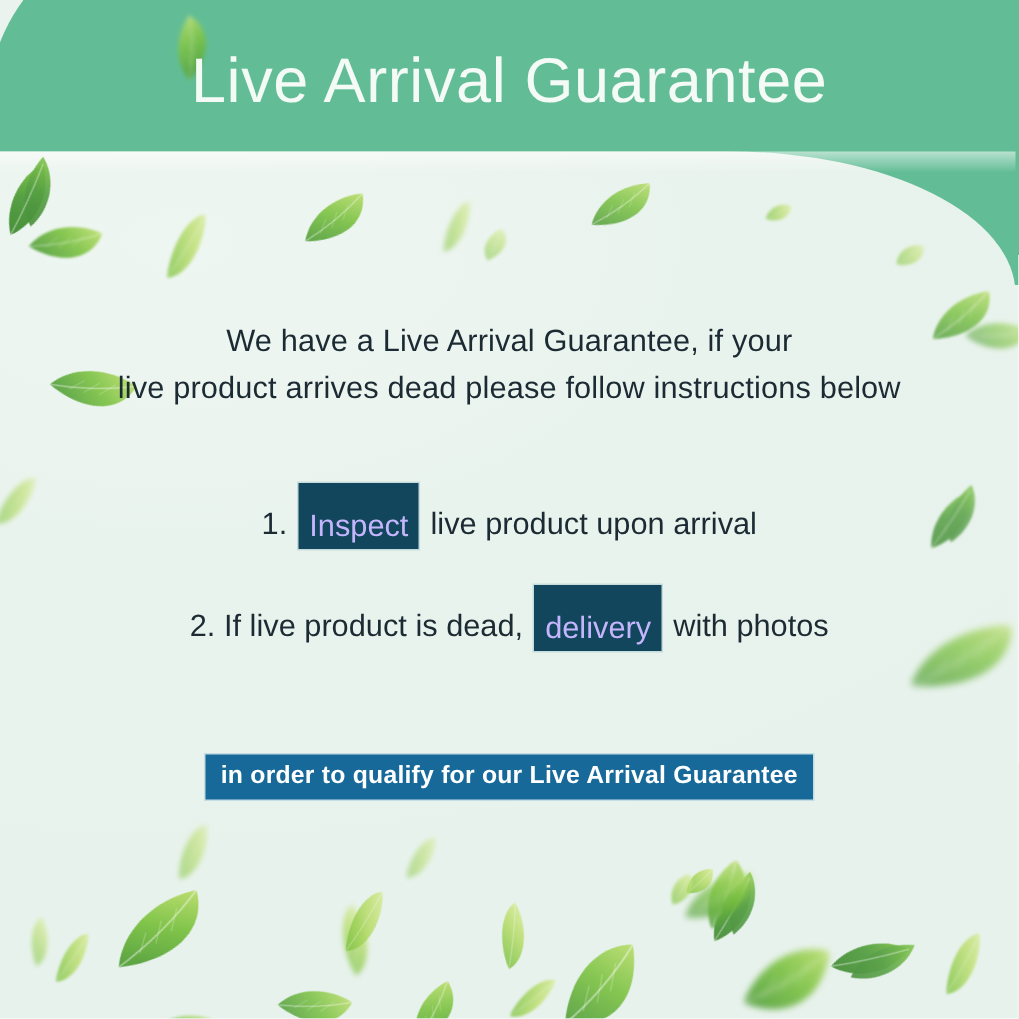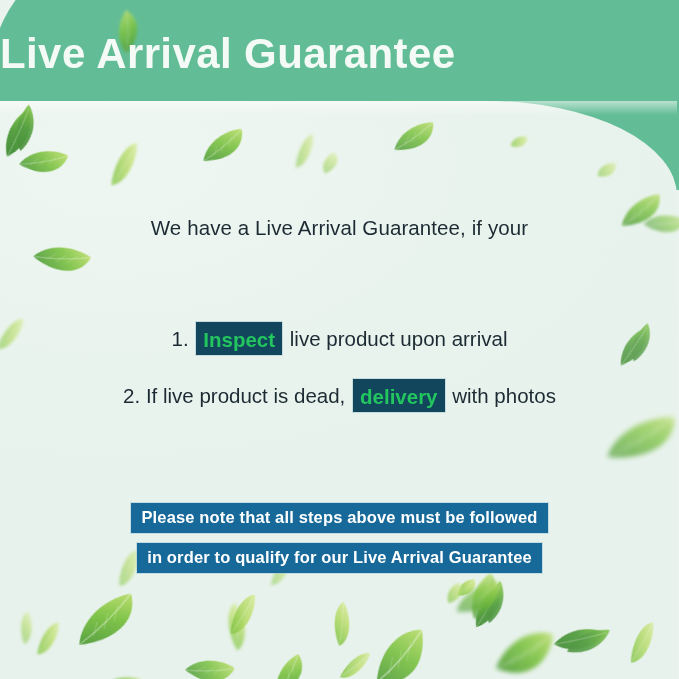--- a/index.html
+++ b/index.html
@@ -62,24 +62,24 @@
     position: absolute;
     inset: 0;
     z-index: 4;
   }
 
   .poster-title {
     position: absolute;
     top: 30px;
     left: 0;
     width: 679px;
-    text-align: left;
+    text-align: center;
     color: #f4faf6;
     font-size: 42px;
-    font-weight: bold;
+    font-weight: normal;
     letter-spacing: 0.4px;
     line-height: 1.15;
   }
 
   .intro {
     position: absolute;
     top: 212px;
     left: 0;
     width: 679px;
     text-align: center;
@@ -103,23 +103,23 @@
     color: #1c2b33;
     font-size: 20.5px;
     line-height: 30px;
     margin-bottom: 24px;
     white-space: nowrap;
   }
   .step .num { color: #1c2b33; }
   .hl {
     display: inline-block;
     background: #11465c;
-    color: #22c55e;
-    font-weight: bold;
-    padding: 6px 7px 3px 7px;
+    color: #c4b5fd;
+    font-weight: normal;
+    padding: 17px 7px 3px 7px;
     margin: 0 2px;
     line-height: 24px;
     vertical-align: -1px;
     box-shadow: 0 0 0 1px rgba(170,200,205,.55);
   }
 
   .notes {
     position: absolute;
     top: 503px;
     left: 0;
@@ -651,20 +651,21 @@
         </svg>
       </div>
     </div>
 
   <div class="content">
 
     <div class="poster-title">Live Arrival Guarantee</div>
 
     <div class="intro">
       <span class="line">We have a Live Arrival Guarantee, if your</span>
+      <span class="line">live product arrives dead please follow instructions below</span>
     </div>
 
     <div class="steps">
 
       <div class="step">
         <span class="num">1.</span>
         <span class="hl">Inspect</span>
         <span>live product upon arrival</span>
       </div>
 
@@ -673,21 +674,18 @@
         <span>If live product is dead,</span>
         <span class="hl">delivery</span>
         <span>with photos</span>
       </div>
 
 
     </div>
 
     <div class="notes">
       <span class="row">
-        <span class="note-box">Please note that all steps above must be followed</span>
-      </span>
-      <span class="row">
         <span class="note-box">in order to qualify for our Live Arrival Guarantee</span>
       </span>
     </div>
 
   </div>
 </div>
 
 </body></html>

